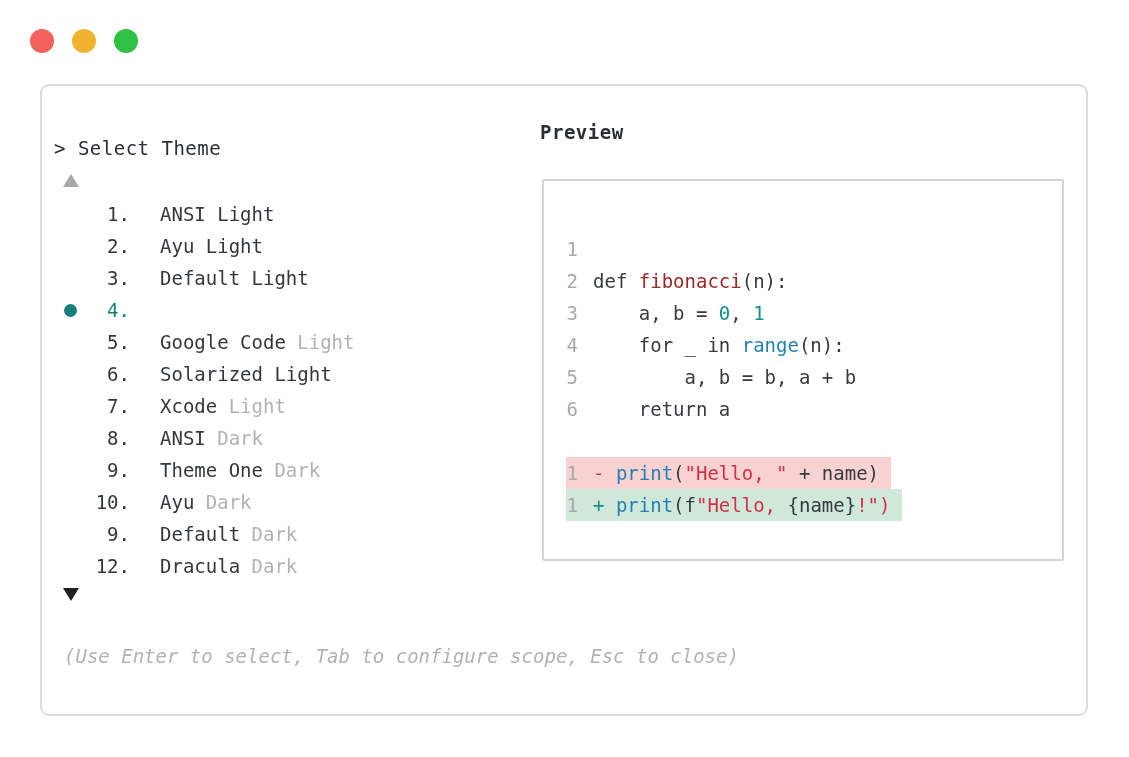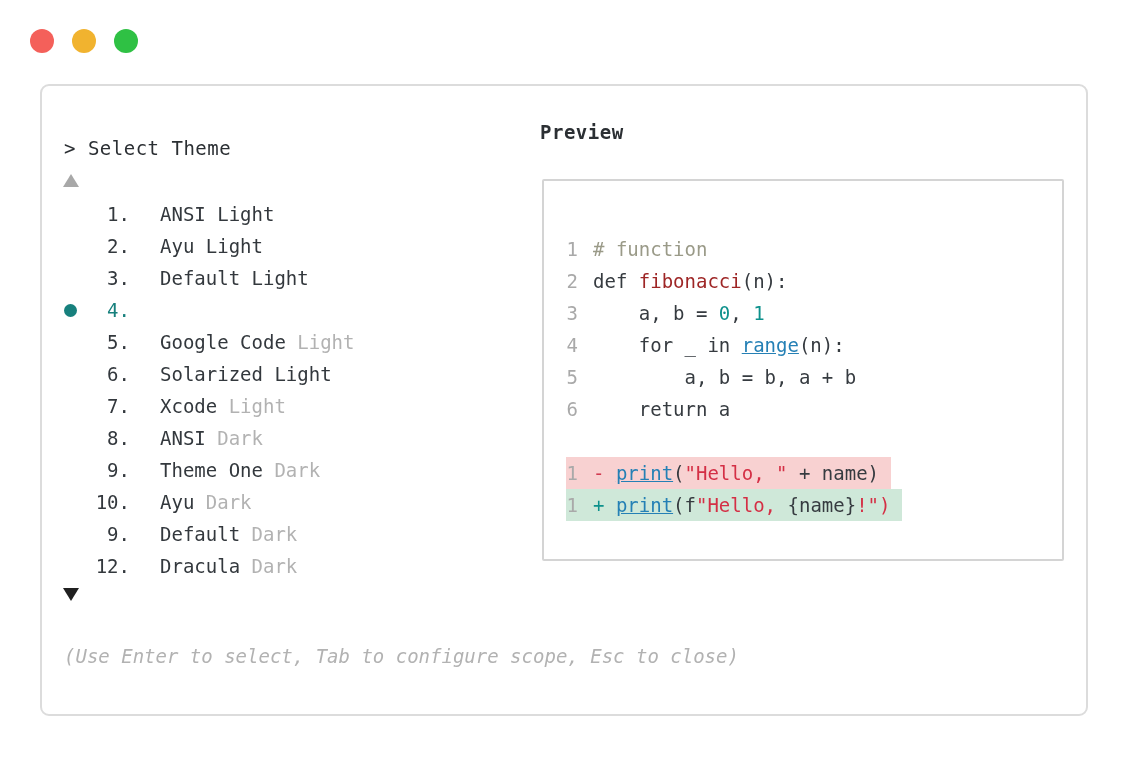--- a/index.html
+++ b/index.html
@@ -14,21 +14,21 @@
   .dot.red    { background:var(--dot-red); }
   .dot.yellow { background:var(--dot-yellow); }
   .dot.green  { background:var(--dot-green); }
 
   
   .panel { position:absolute; left:40px; top:84px; width:1048px; height:632px;
            background:#fff; border:2px solid var(--panel-border); border-radius:9px; }
 
   .hdr { position:absolute; font-size:19px; line-height:24px; color:var(--text-dark);
          letter-spacing:0.5px; white-space:pre; }
-  .hdr.select-theme { left:22px; top:50px; }
+  .hdr.select-theme { left:12px; top:50px; }
   .hdr.preview      { left:498px; top:34px;font-weight:bold; }
 
   
   .tri-up { position:absolute; left:21px; top:88px; width:0; height:0;
             border-left:8px solid transparent; border-right:8px solid transparent;
             border-bottom:13px solid var(--arrow-muted); }
   .tri-down { position:absolute; left:21px; top:502px; width:0; height:0;
               border-left:8px solid transparent; border-right:8px solid transparent;
               border-top:13px solid var(--arrow-active); }
 
@@ -57,21 +57,21 @@
   .line-inner { display:inline-flex; padding-right:12px; }
   .code-line .ln { width:12px; text-align:right; color:var(--line-number); }
   .code-line .code { margin-left:15px; }
   .line-inner.del { background:var(--diff-del-bg); }
   .line-inner.ins { background:var(--diff-ins-bg); }
 
   .tok-plain   { color:var(--syn-plain); }
   .tok-comment { color:var(--syn-comment); }
   .tok-func    { color:var(--syn-func); }
   .tok-number  { color:var(--syn-number); }
-  .tok-builtin { color:var(--syn-builtin);text-decoration:underline; }
+  .tok-builtin { color:var(--syn-builtin); }
   .tok-string  { color:var(--syn-string); }
   .tok-minus   { color:var(--syn-minus); }
   .tok-plus    { color:var(--syn-plus); }
 </style>
 </head>
 <body>
 
 <div class="canvas">
 
   <div class="traffic">
@@ -99,21 +99,21 @@
         <div class="theme-row"><span class="marker"></span><span class="num">8.</span><span class="name">ANSI</span><span class="suffix"> Dark</span></div>
         <div class="theme-row"><span class="marker"></span><span class="num">9.</span><span class="name">Theme One</span><span class="suffix"> Dark</span></div>
         <div class="theme-row"><span class="marker"></span><span class="num">10.</span><span class="name">Ayu</span><span class="suffix"> Dark</span></div>
         <div class="theme-row"><span class="marker"></span><span class="num">9.</span><span class="name">Default</span><span class="suffix"> Dark</span></div>
         <div class="theme-row"><span class="marker"></span><span class="num">12.</span><span class="name">Dracula</span><span class="suffix"> Dark</span></div>
       </div>
 
     <div class="tri-down"></div>
 
     <div class="preview-box">
-        <div class="code-line"><span class="line-inner"><span class="ln">1</span><span class="code"><span class="tok-comment"># function</span></span></span></div>
+        <div class="code-line"><span class="line-inner"><span class="ln">1</span></span></div>
         <div class="code-line"><span class="line-inner"><span class="ln">2</span><span class="code"><span class="tok-plain">def </span><span class="tok-func">fibonacci</span><span class="tok-plain">(n):</span></span></span></div>
         <div class="code-line"><span class="line-inner"><span class="ln">3</span><span class="code"><span class="tok-plain">    a, b = </span><span class="tok-number">0</span><span class="tok-plain">, </span><span class="tok-number">1</span></span></span></div>
         <div class="code-line"><span class="line-inner"><span class="ln">4</span><span class="code"><span class="tok-plain">    for _ in </span><span class="tok-builtin">range</span><span class="tok-plain">(n):</span></span></span></div>
         <div class="code-line"><span class="line-inner"><span class="ln">5</span><span class="code"><span class="tok-plain">        a, b = b, a + b</span></span></span></div>
         <div class="code-line"><span class="line-inner"><span class="ln">6</span><span class="code"><span class="tok-plain">    return a</span></span></span></div>
         <div class="code-line"><span class="line-inner"><span class="ln"></span><span class="code"></span></span></div>
         <div class="code-line"><span class="line-inner del"><span class="ln">1</span><span class="code"><span class="tok-minus">- </span><span class="tok-builtin">print</span><span class="tok-plain">(</span><span class="tok-string">"Hello, "</span><span class="tok-plain"> + name)</span></span></span></div>
         <div class="code-line"><span class="line-inner ins"><span class="ln">1</span><span class="code"><span class="tok-plus">+ </span><span class="tok-builtin">print</span><span class="tok-plain">(f</span><span class="tok-string">"Hello, </span><span class="tok-plain">{name}</span><span class="tok-string">!")</span></span></span></div>
       </div>
 

